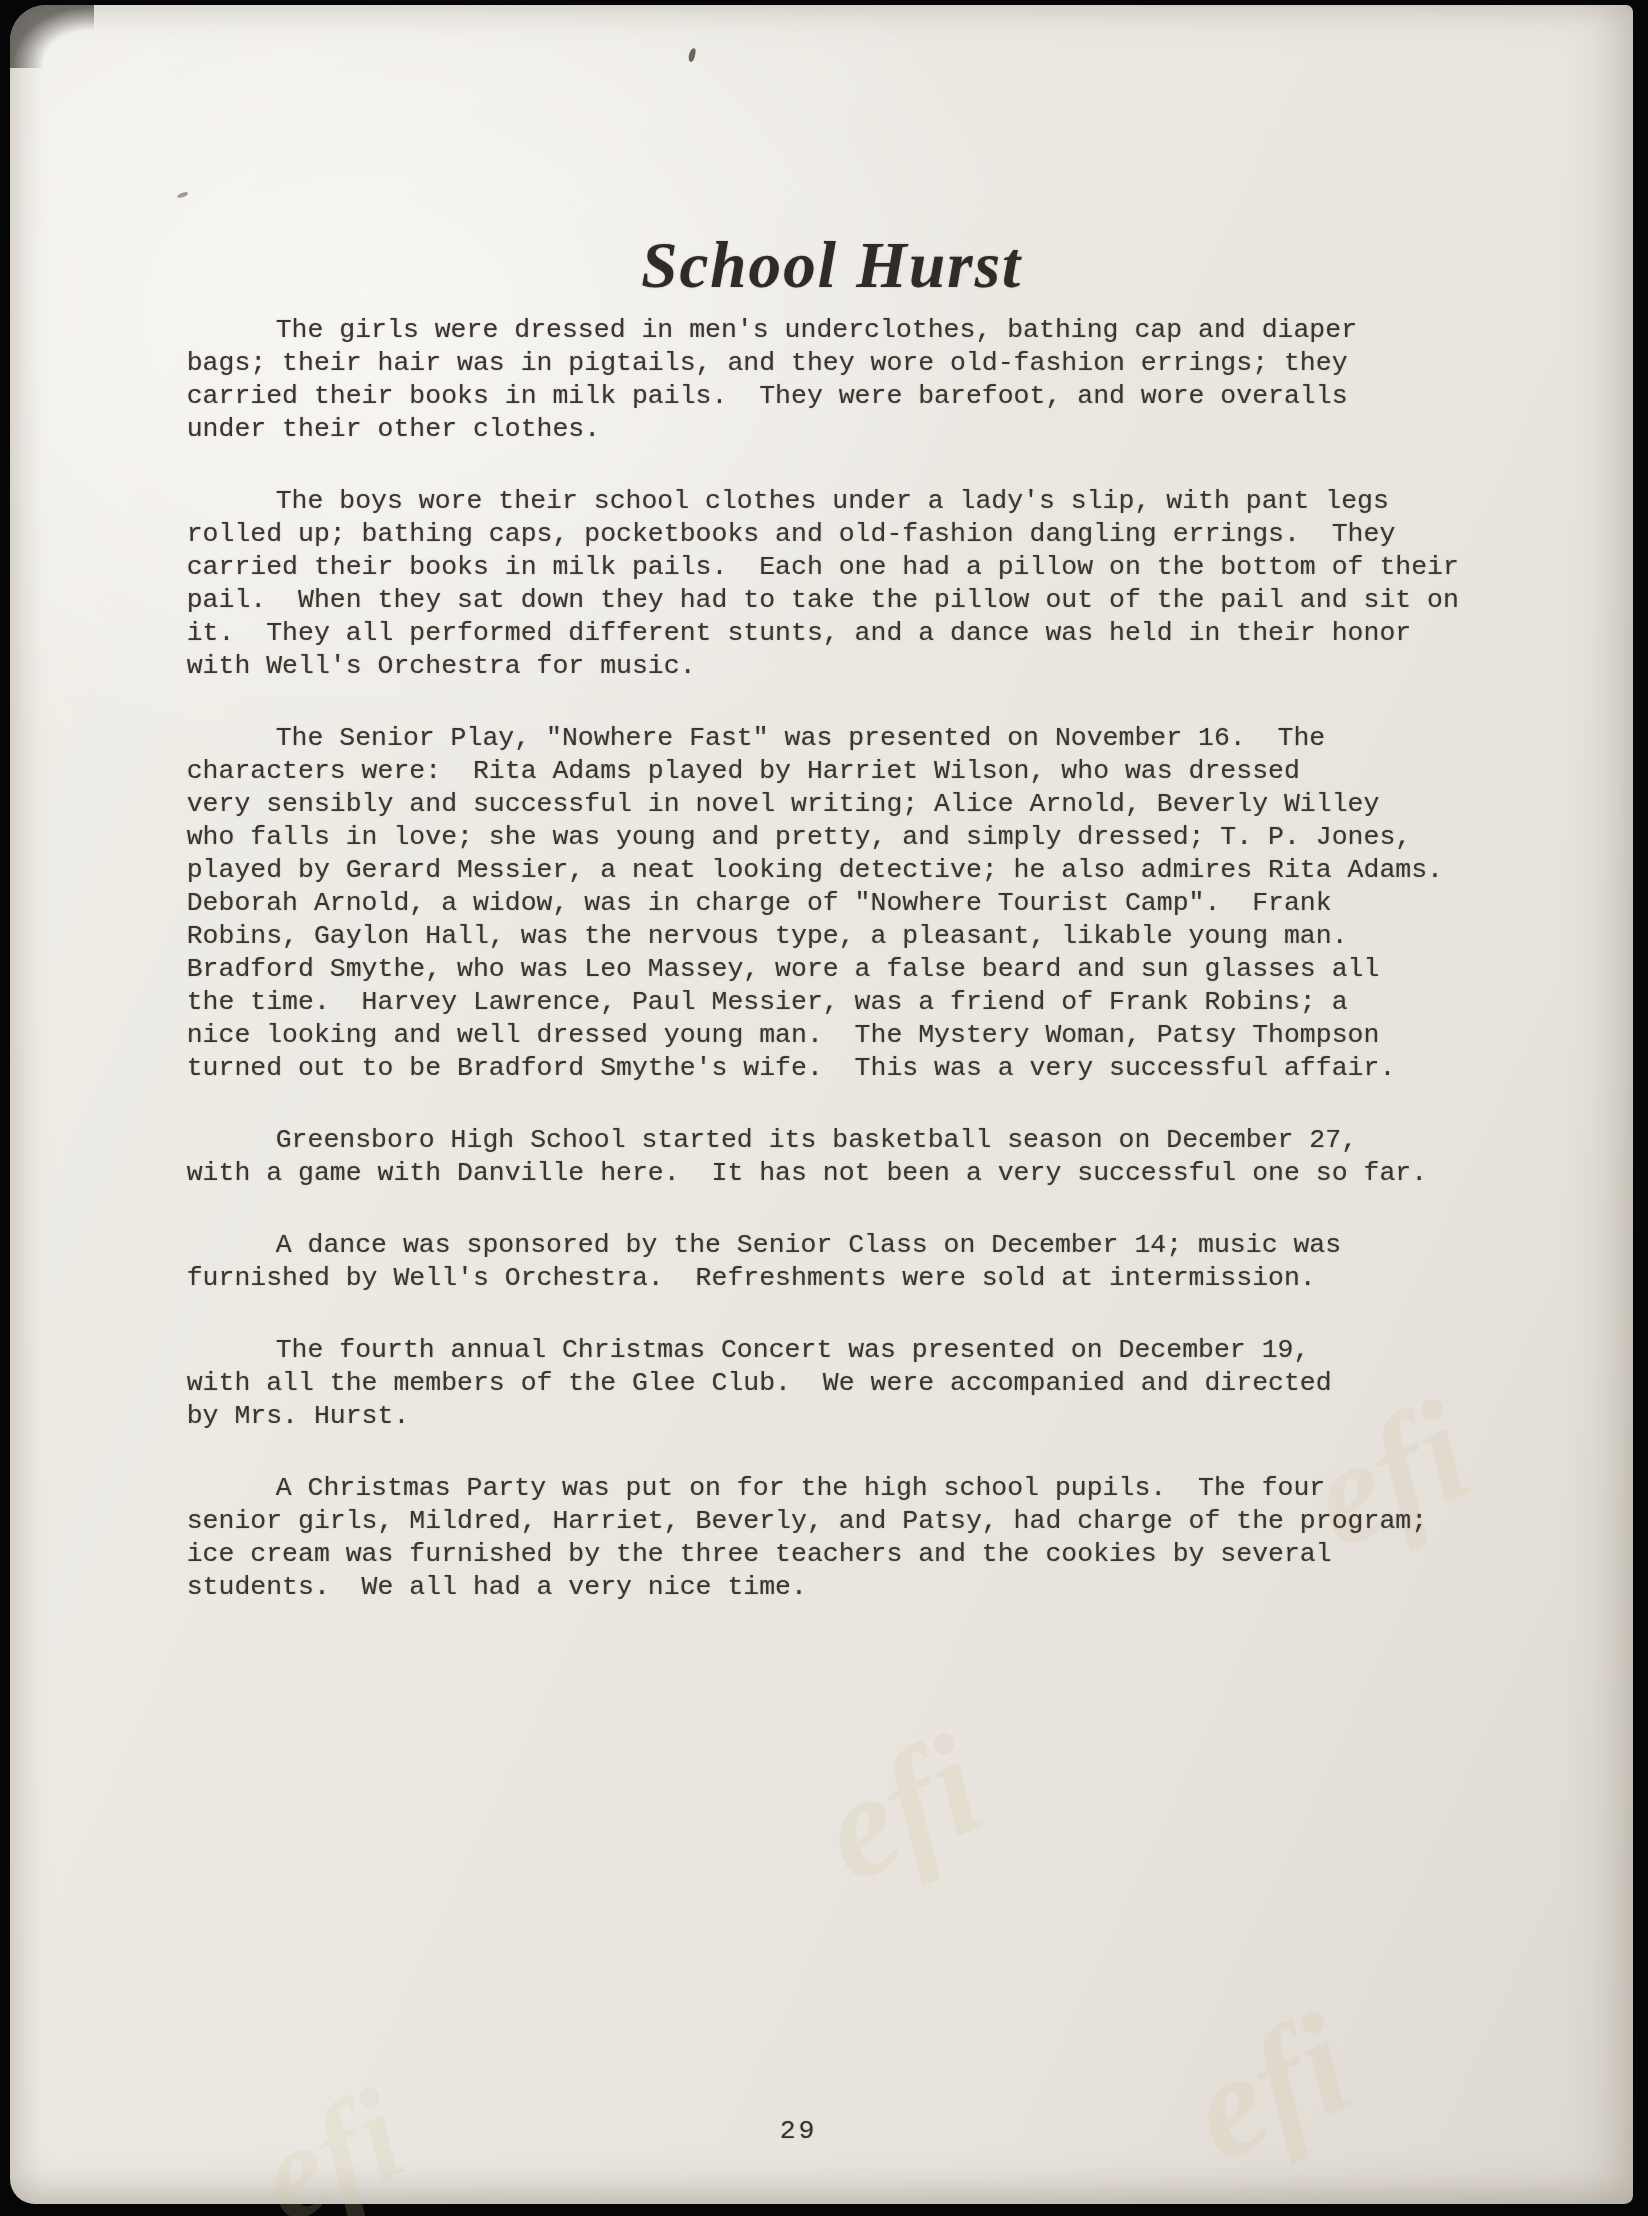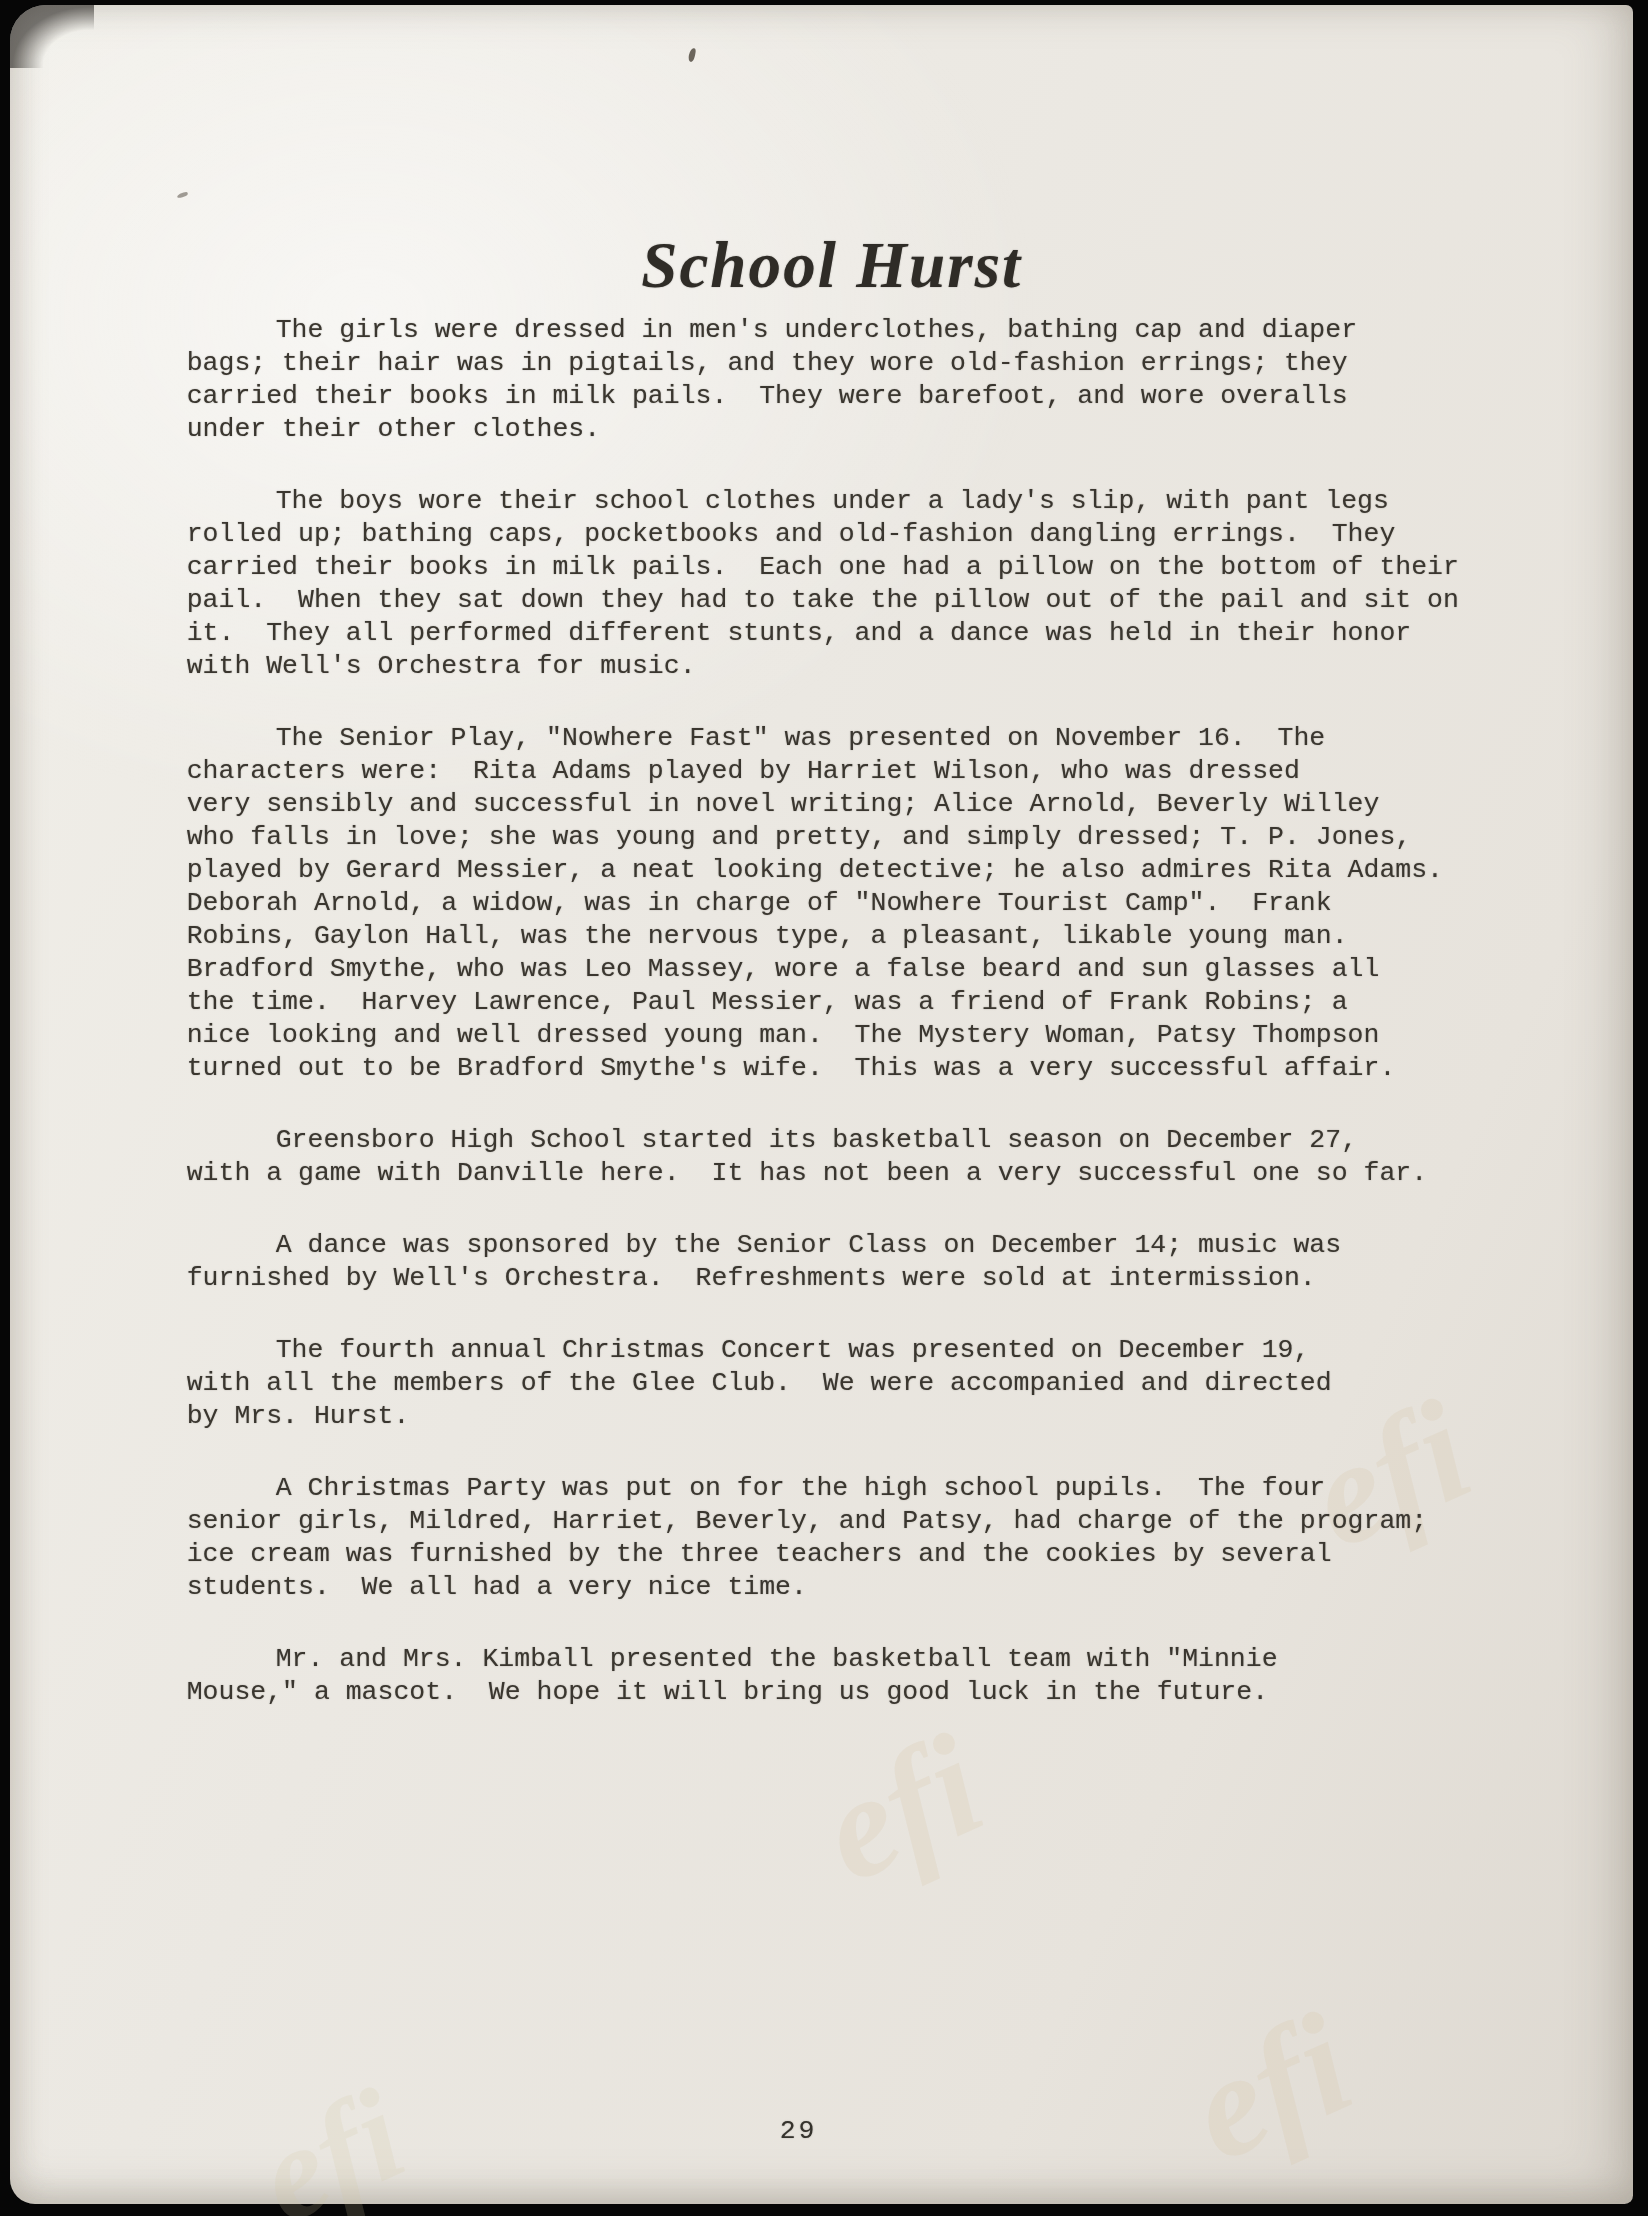--- a/index.html
+++ b/index.html
@@ -143,20 +143,18 @@
 with a game with Danville here.  It has not been a very successful one so far.</p>
       <p class="para">A dance was sponsored by the Senior Class on December 14; music was
 furnished by Well's Orchestra.  Refreshments were sold at intermission.</p>
       <p class="para">The fourth annual Christmas Concert was presented on December 19,
 with all the members of the Glee Club.  We were accompanied and directed
 by Mrs. Hurst.</p>
       <p class="para">A Christmas Party was put on for the high school pupils.  The four
 senior girls, Mildred, Harriet, Beverly, and Patsy, had charge of the program;
 ice cream was furnished by the three teachers and the cookies by several
 students.  We all had a very nice time.</p>
-      <p class="para">Mr. and Mrs. Kimball presented the basketball team with "Minnie
-Mouse," a mascot.  We hope it will bring us good luck in the future.</p>
     </div>
 
     <div class="pagenum">29</div>
   </div>
 </div>
 
 
 </body></html>

